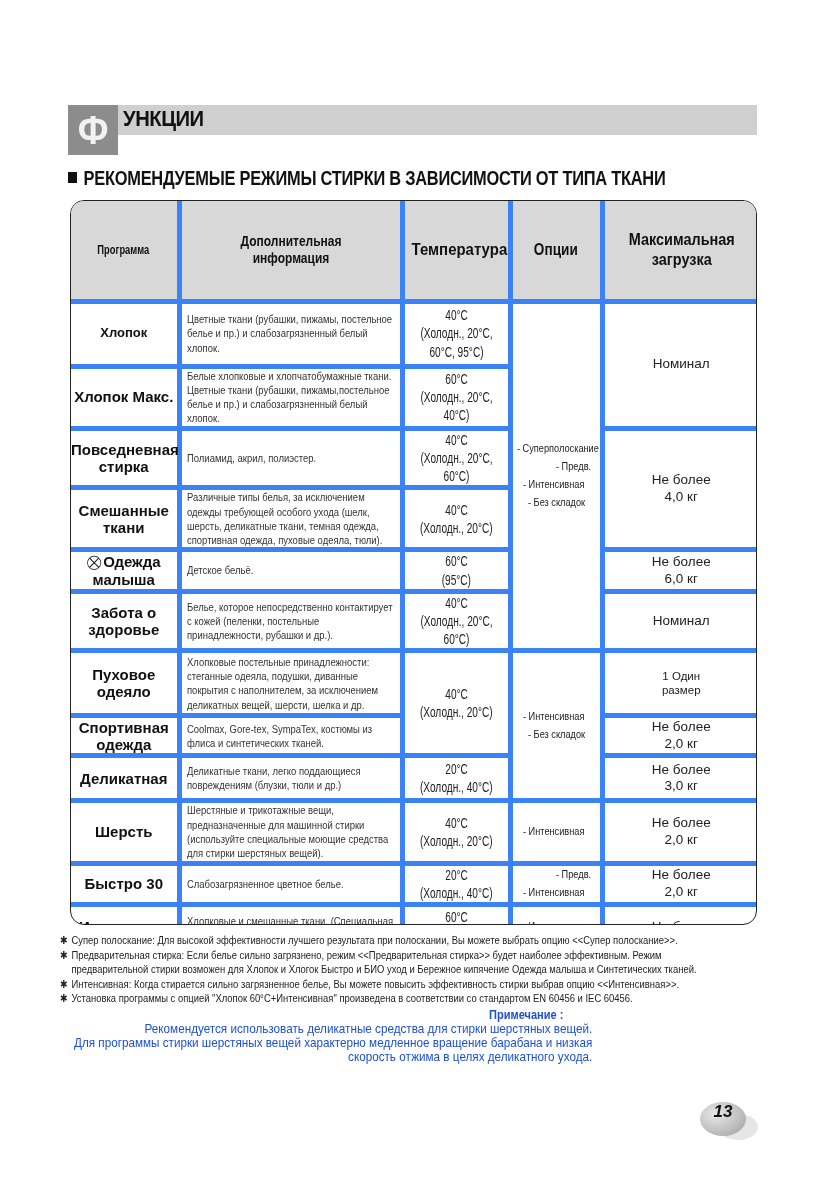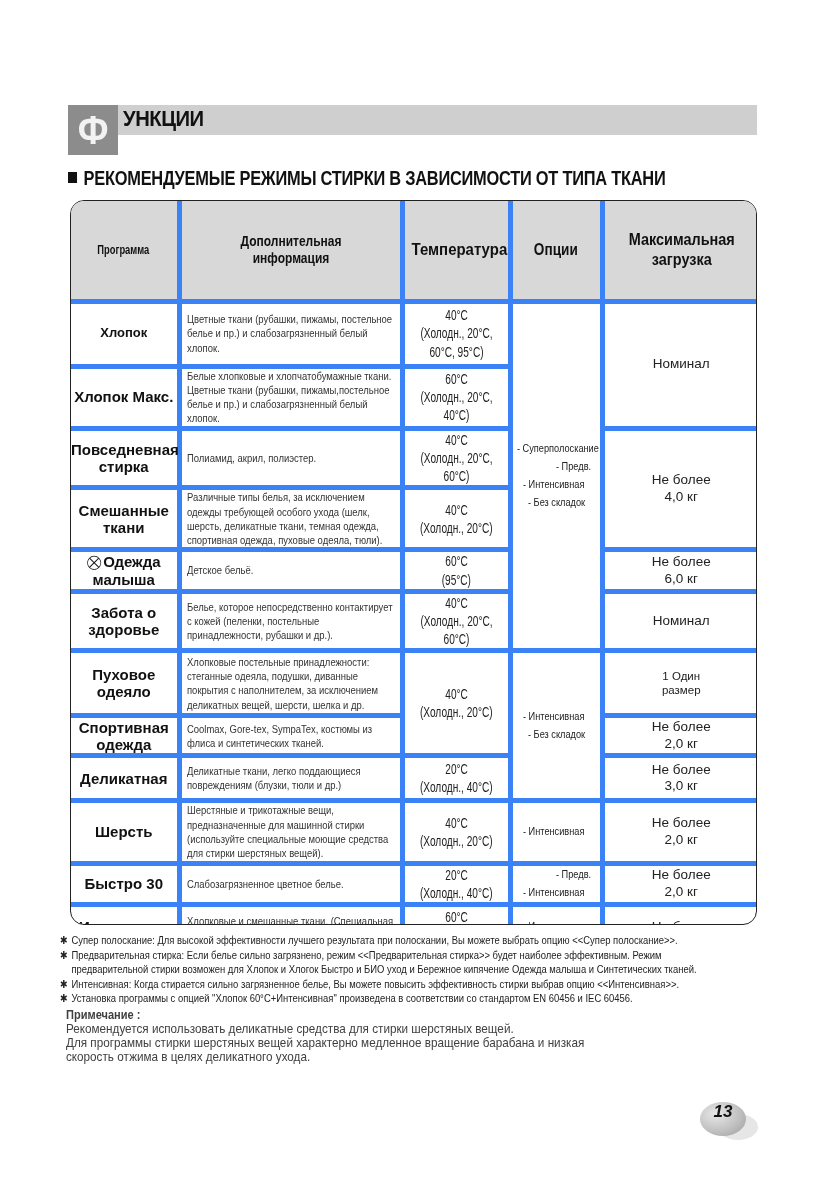--- a/index.html
+++ b/index.html
@@ -41,21 +41,21 @@
   td.load { font-size: 13.5px; line-height: 1.25; color: #222; }
   td.load.small { font-size: 11.5px; }
 
   .baby-icon { display: inline-block; font-size: 14px; font-weight: normal; margin-right: 2px; }
 
   .notes { position: absolute; left: 60px; top: 933px; width: 730px; font-size: 11.5px; line-height: 14.5px; color: #222; }
   .note-line { white-space: nowrap; transform: scaleX(0.82); transform-origin: left center; }
   .note-line .star { display: inline-block; width: 14px; font-size: 11px; }
   .note-cont { padding-left: 14px; }
 
-  .remark { position: absolute; left: 66px; top: 1008px; font-size: 13px; line-height: 14px; color: #404040; }
+  .remark { position: absolute; left: 74px; top: 1008px; font-size: 13px; line-height: 14px; color: #1d4ed8; text-align: right; }
   .remark-title { font-weight: bold; font-size: 13px; transform: scaleX(0.85); transform-origin: left center; }
   .remark-line { white-space: nowrap; transform: scaleX(0.9); transform-origin: left center; }
 
   .page-badge { position: absolute; left: 700px; top: 1102px; width: 50px; height: 36px; }
   .page-shadow { position: absolute; left: 18px; top: 12px; width: 40px; height: 26px; border-radius: 50%; background: #e6e6e6; }
   .page-oval { position: absolute; left: 0; top: 0; width: 46px; height: 34px; border-radius: 50%; background: radial-gradient(ellipse at 35% 35%, #e8e8e8 0%, #bdbdbd 60%, #9a9a9a 100%); display: flex; align-items: flex-start; justify-content: center; }
   .page-num { font-size: 17px; font-weight: bold; font-style: italic; color: #111; }
 </style>
 </head>
 <body>

